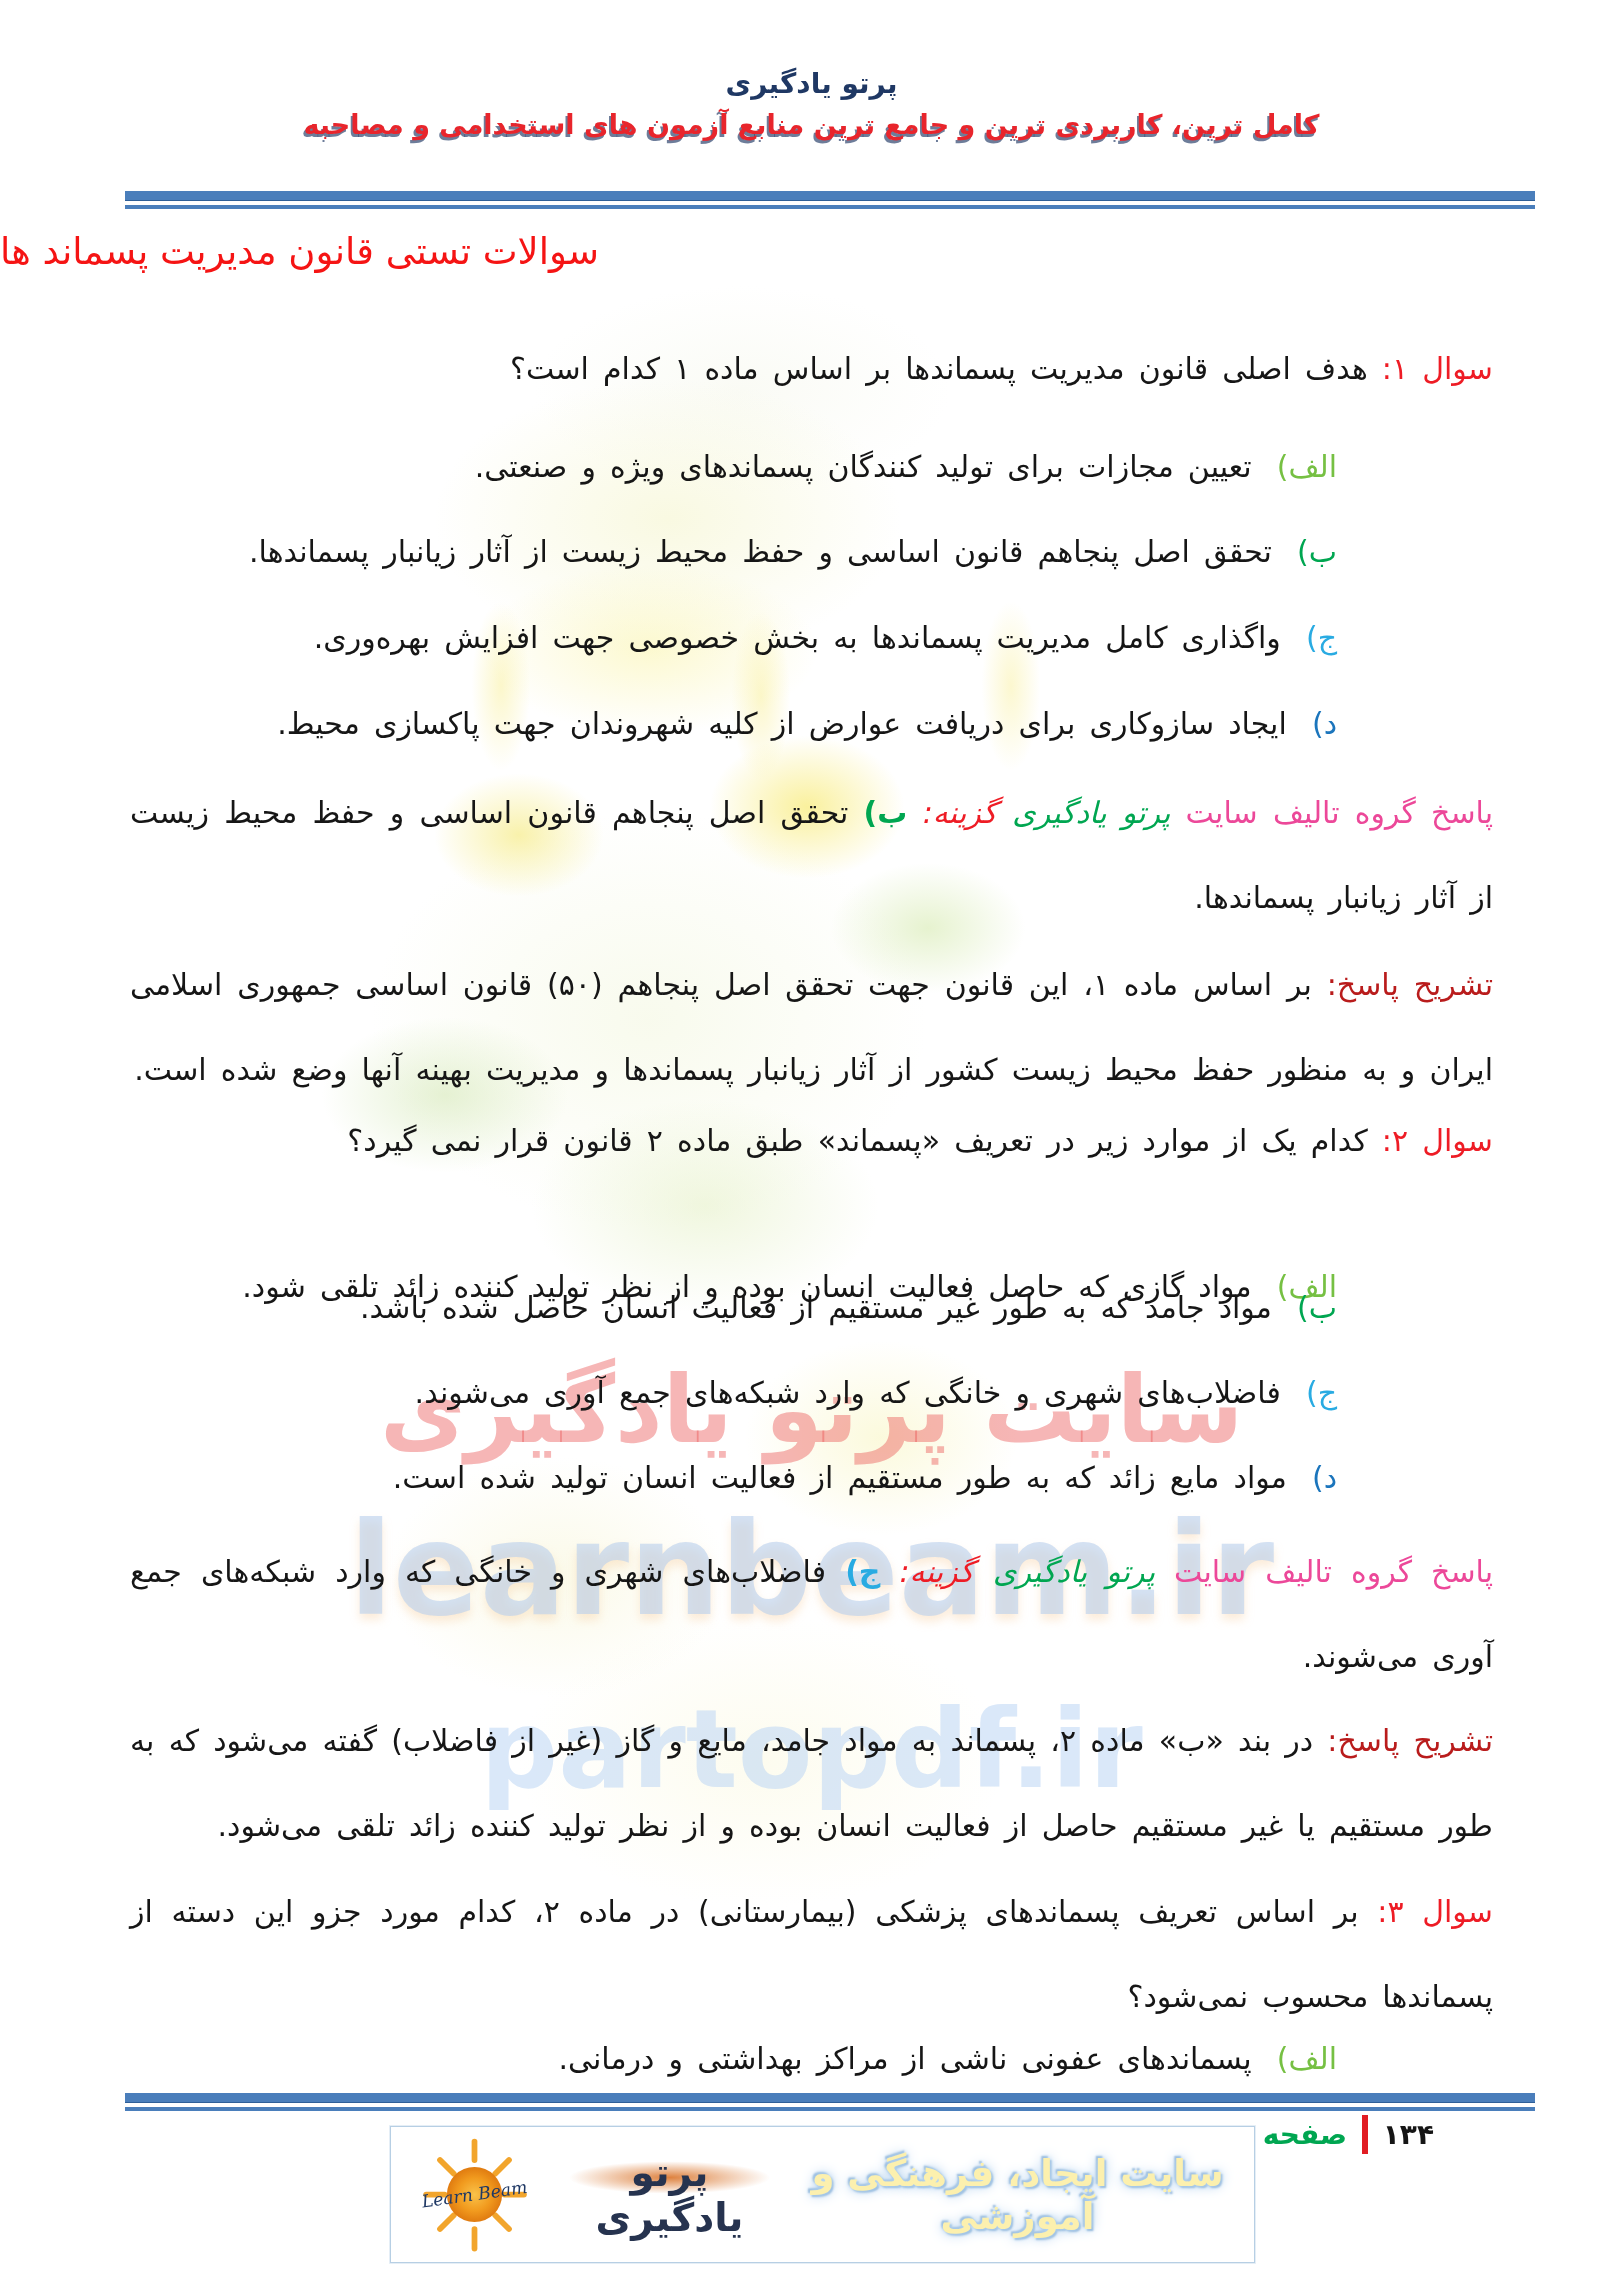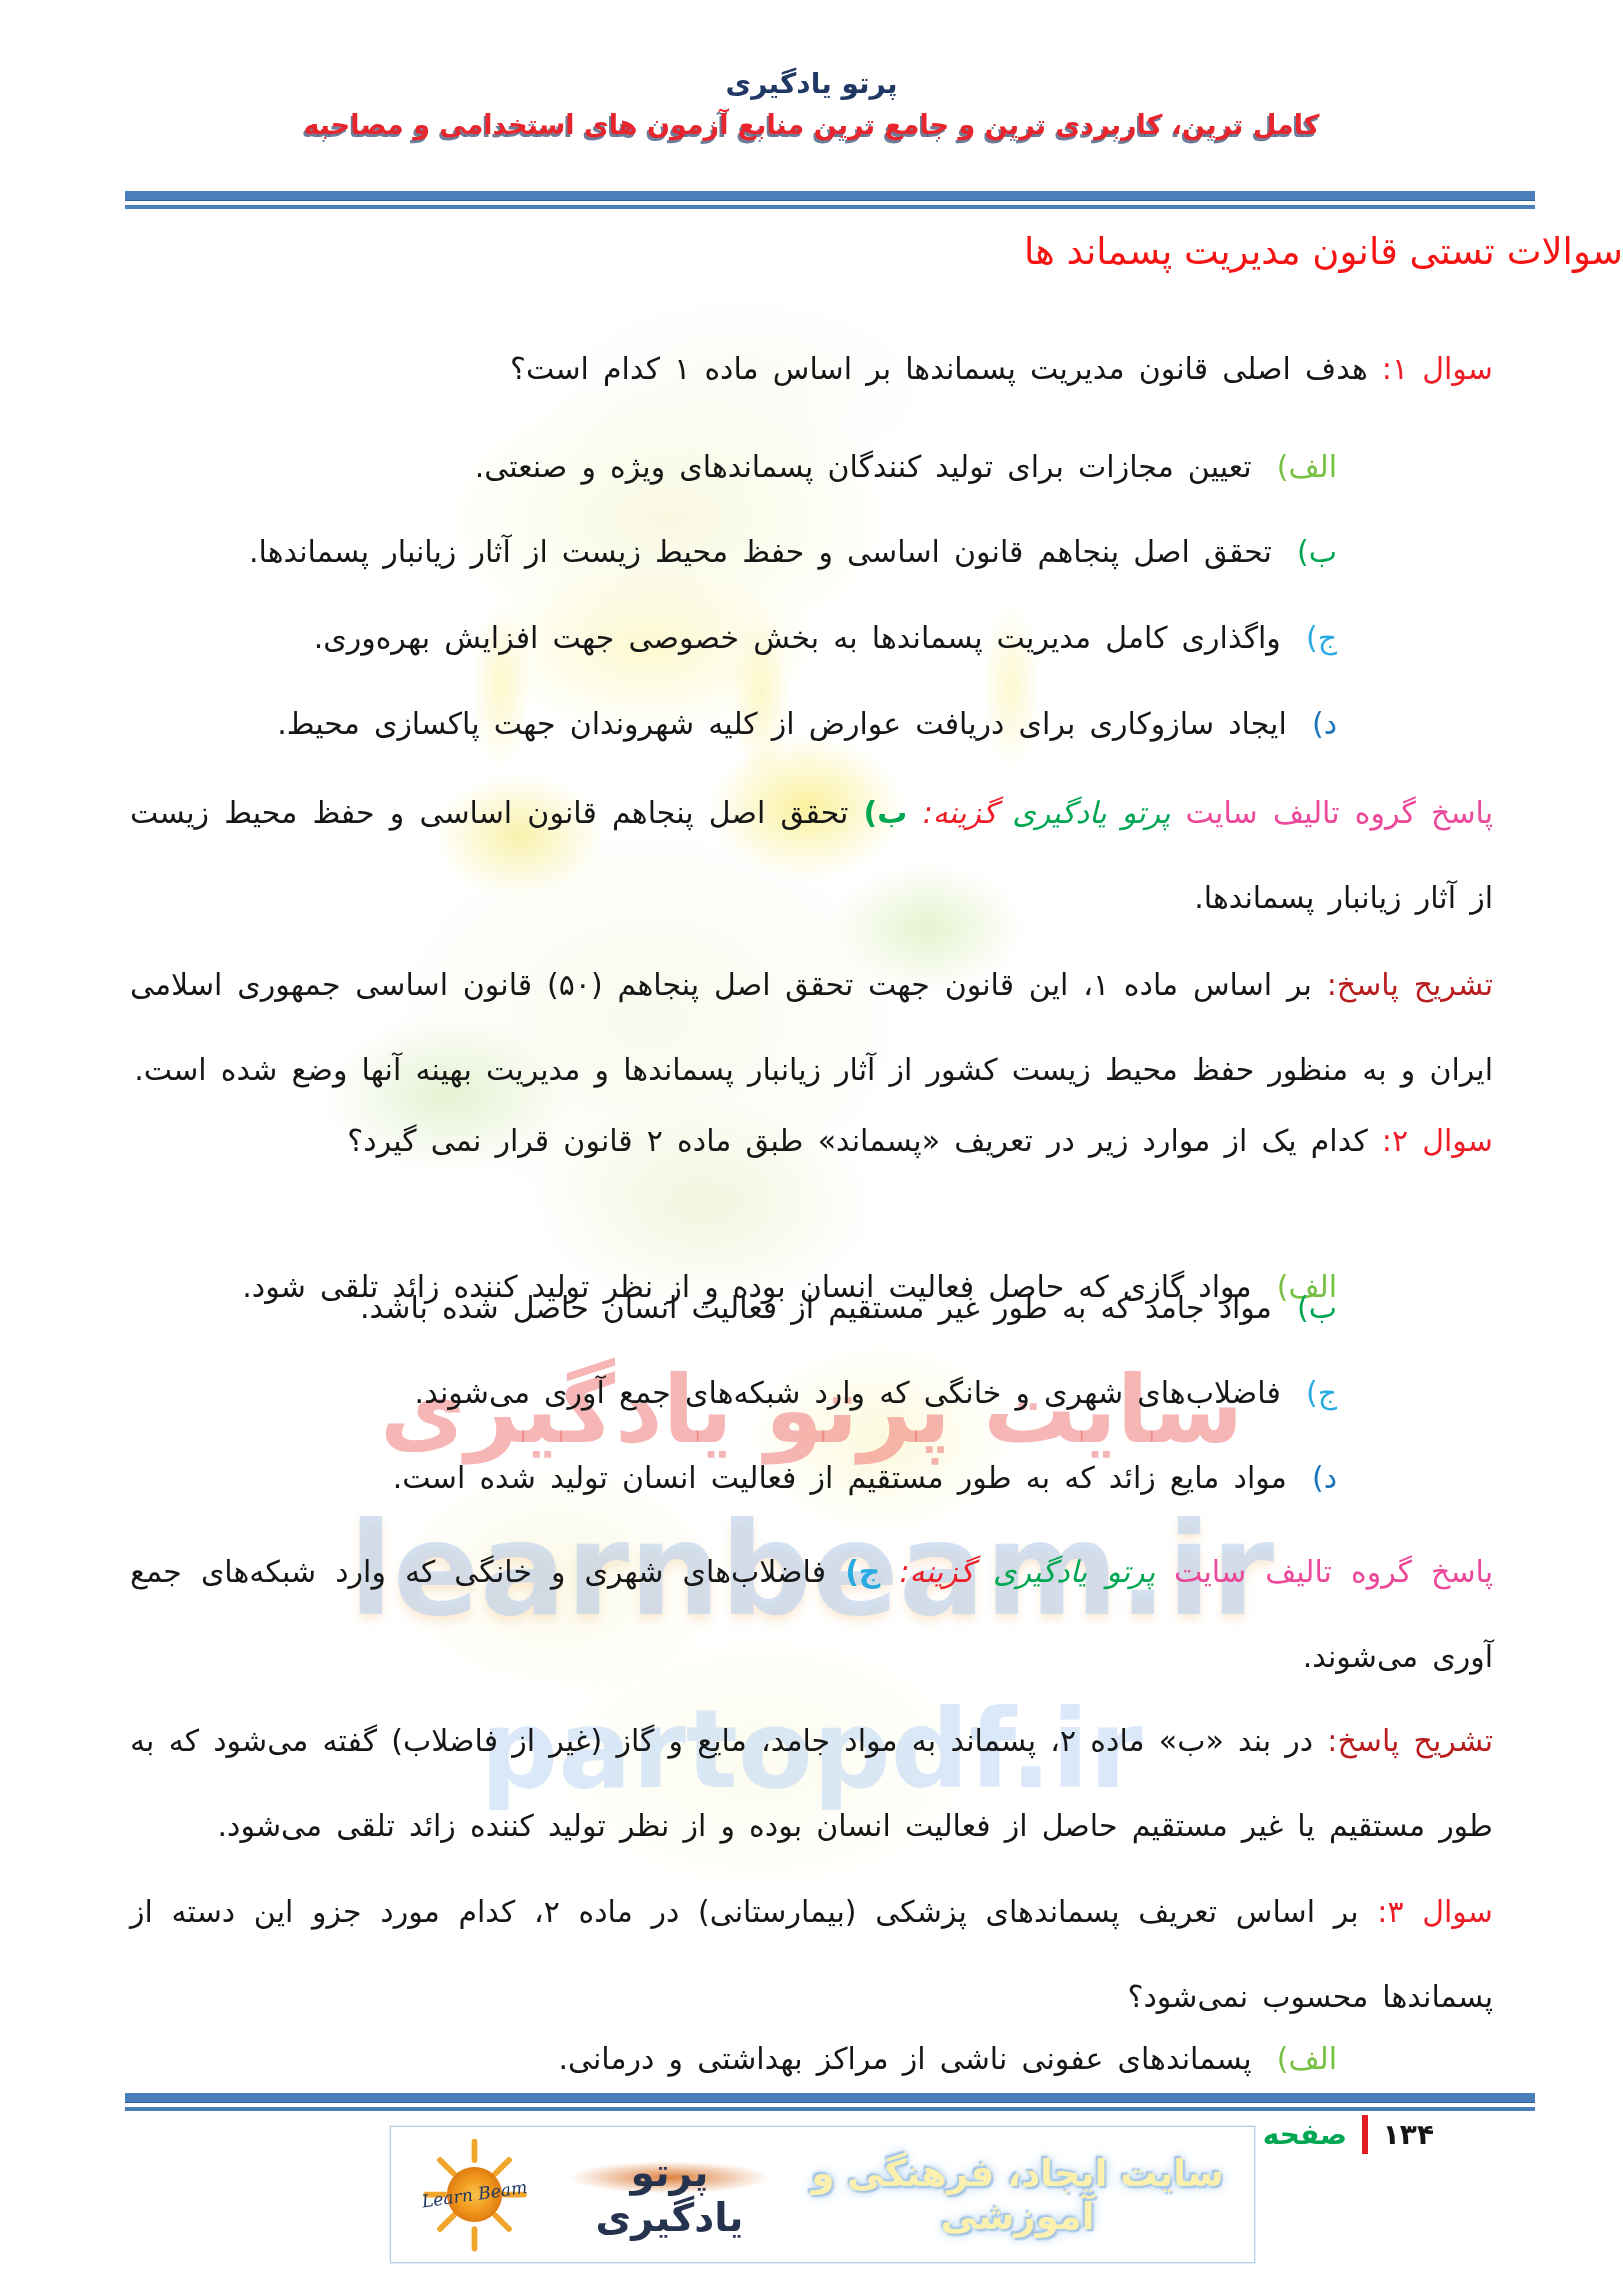--- a/index.html
+++ b/index.html
@@ -39,21 +39,21 @@
   .rule .bar1{height:9.3px;background:#4a7ebb;border-bottom:0.9px solid #2e5f98;}
   .rule .gap{height:3.7px;}
   .rule .bar2{height:3.7px;background:#4a7ebb;}
   
   .wm{position:absolute;left:0;width:100%;text-align:center;pointer-events:none;white-space:nowrap;font-weight:bold;}
   .wm-red{top:1356px;font-size:93px;color:rgba(233,80,80,.42);direction:rtl;letter-spacing:1.9px;}
   .wm-blue1{top:1495px;font-size:128px;color:rgba(186,208,238,.62);
     text-shadow:0 5.6px 9.3px rgba(245,200,150,.35);}
   .wm-blue2{top:1686px;font-size:109px;color:rgba(188,214,244,.55);}
   
-  .doc-title{position:absolute;top:230px;left:0;width:100%;text-align:right;
+  .doc-title{position:absolute;top:230px;left:0;width:100%;text-align:left;
     font-size:37px;color:#f51414;direction:rtl;}
   .para{position:absolute;right:130px;left:130px;direction:rtl;font-size:30px;
     color:#161616;text-align:justify;line-height:85px;word-spacing:4.6px;margin-top:28px;}
   .single{text-align:right;line-height:52px;}
   .opt{padding-right:156px;}
   .opt-letter{margin-left:11px;}
   .q-label{color:#ee1c25;}
   .ans-prefix{color:#ec4899;}
   .brand-script{color:#00a651;font-style:italic;}
   .choice-word{color:#ee1c25;font-style:italic;}

